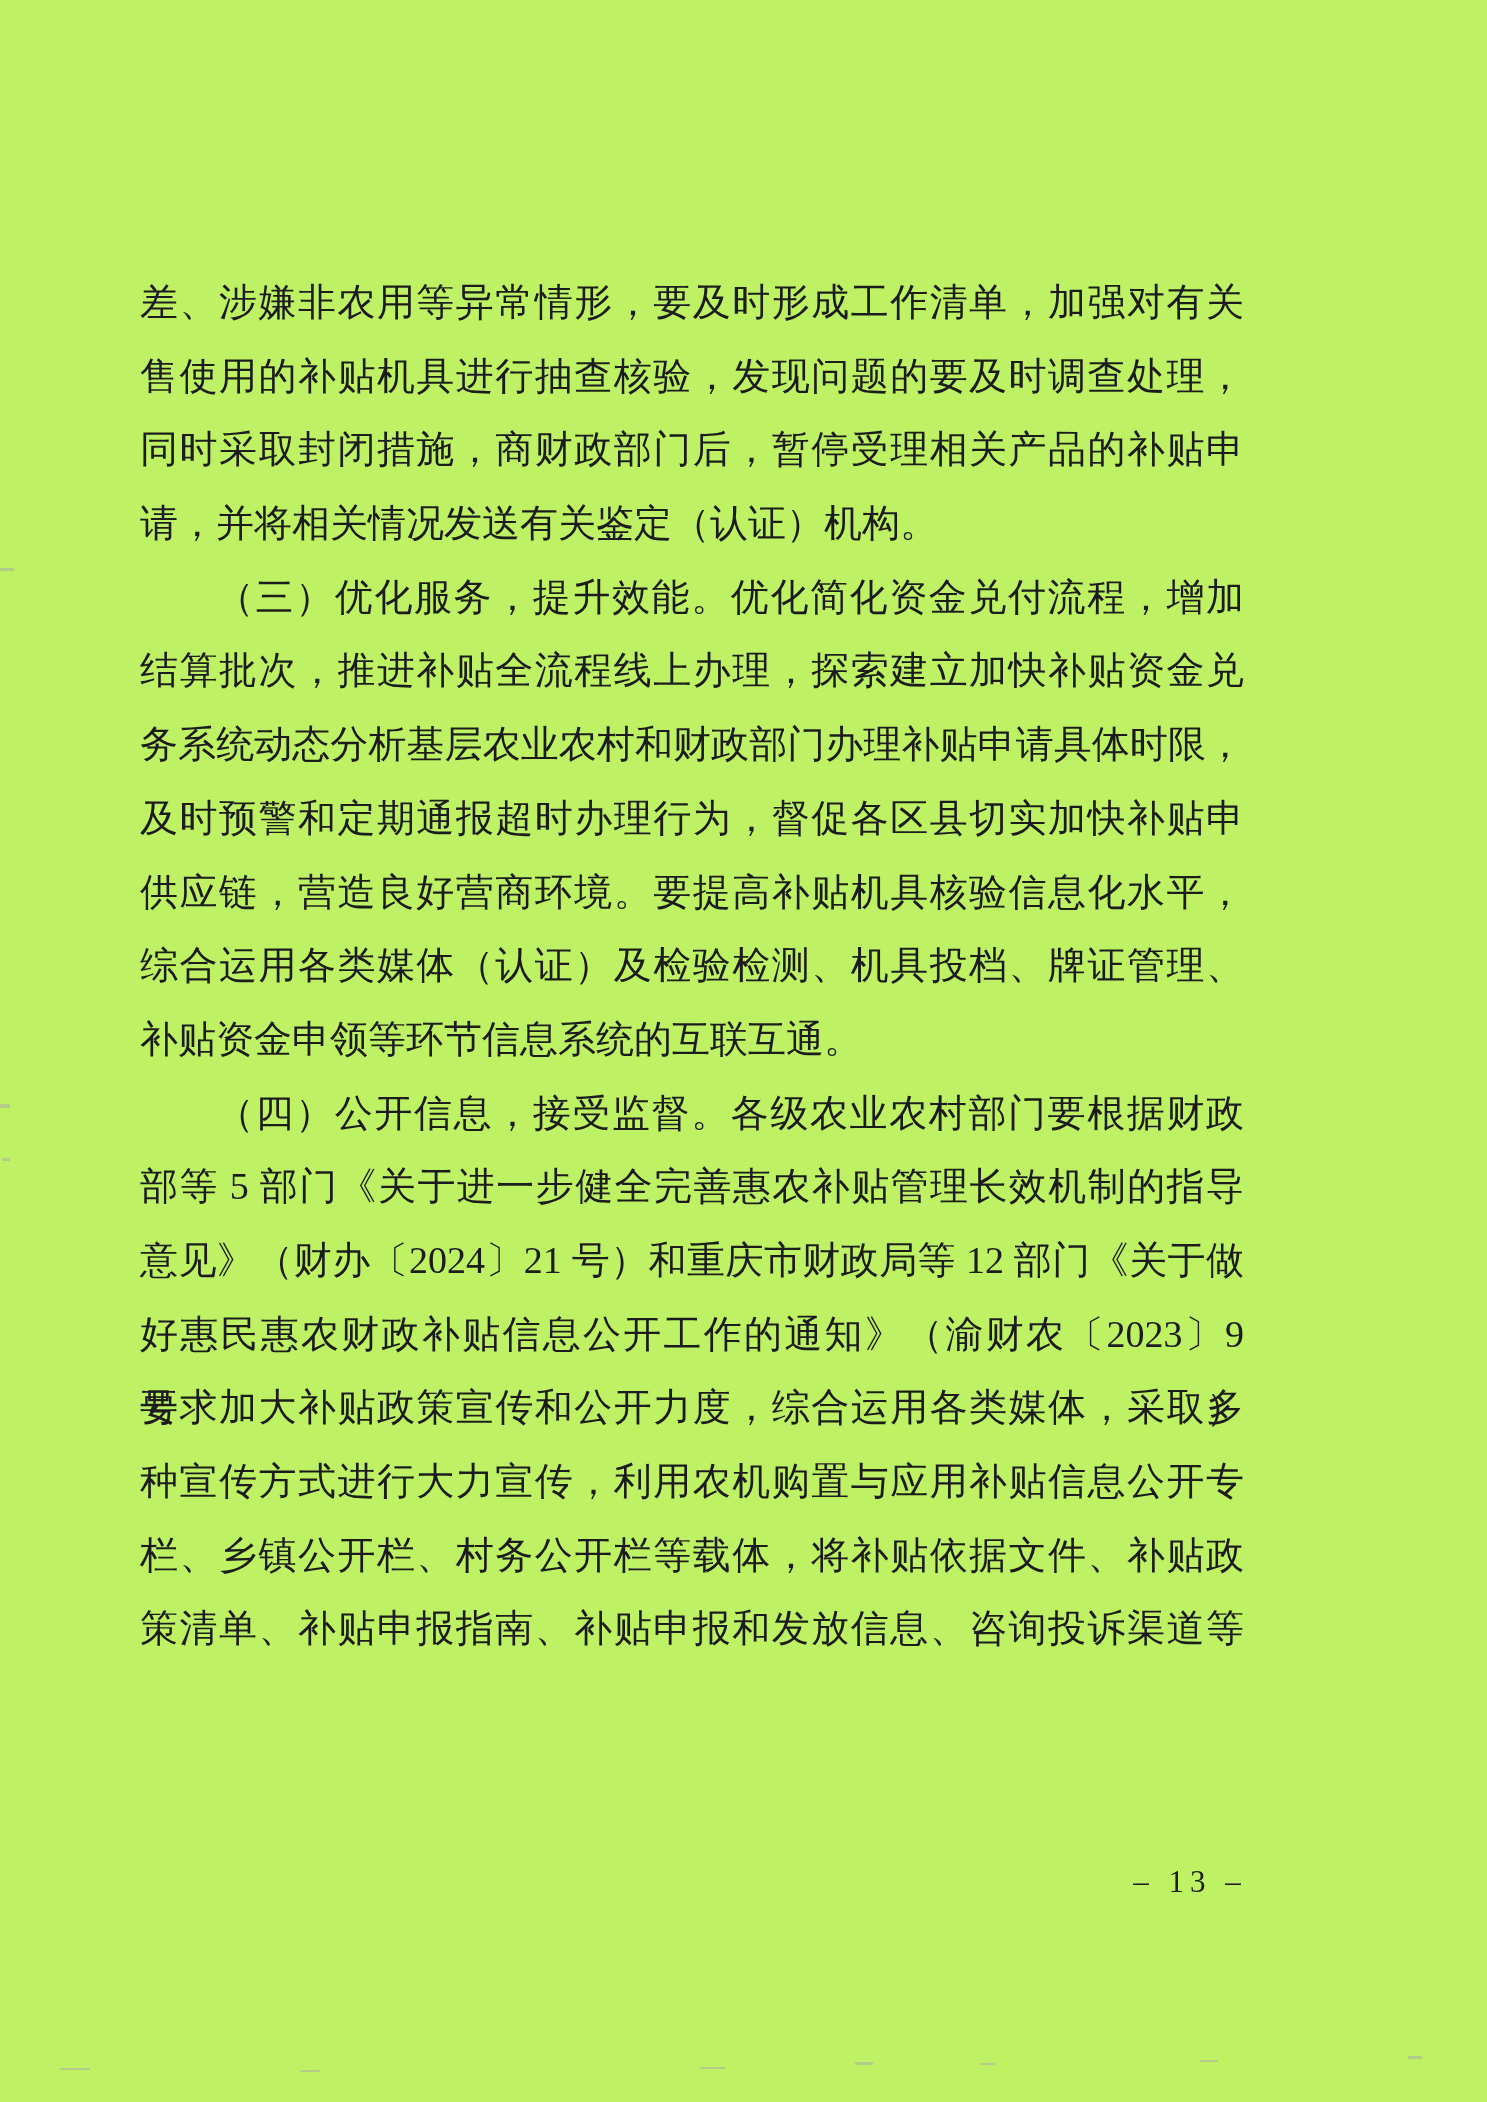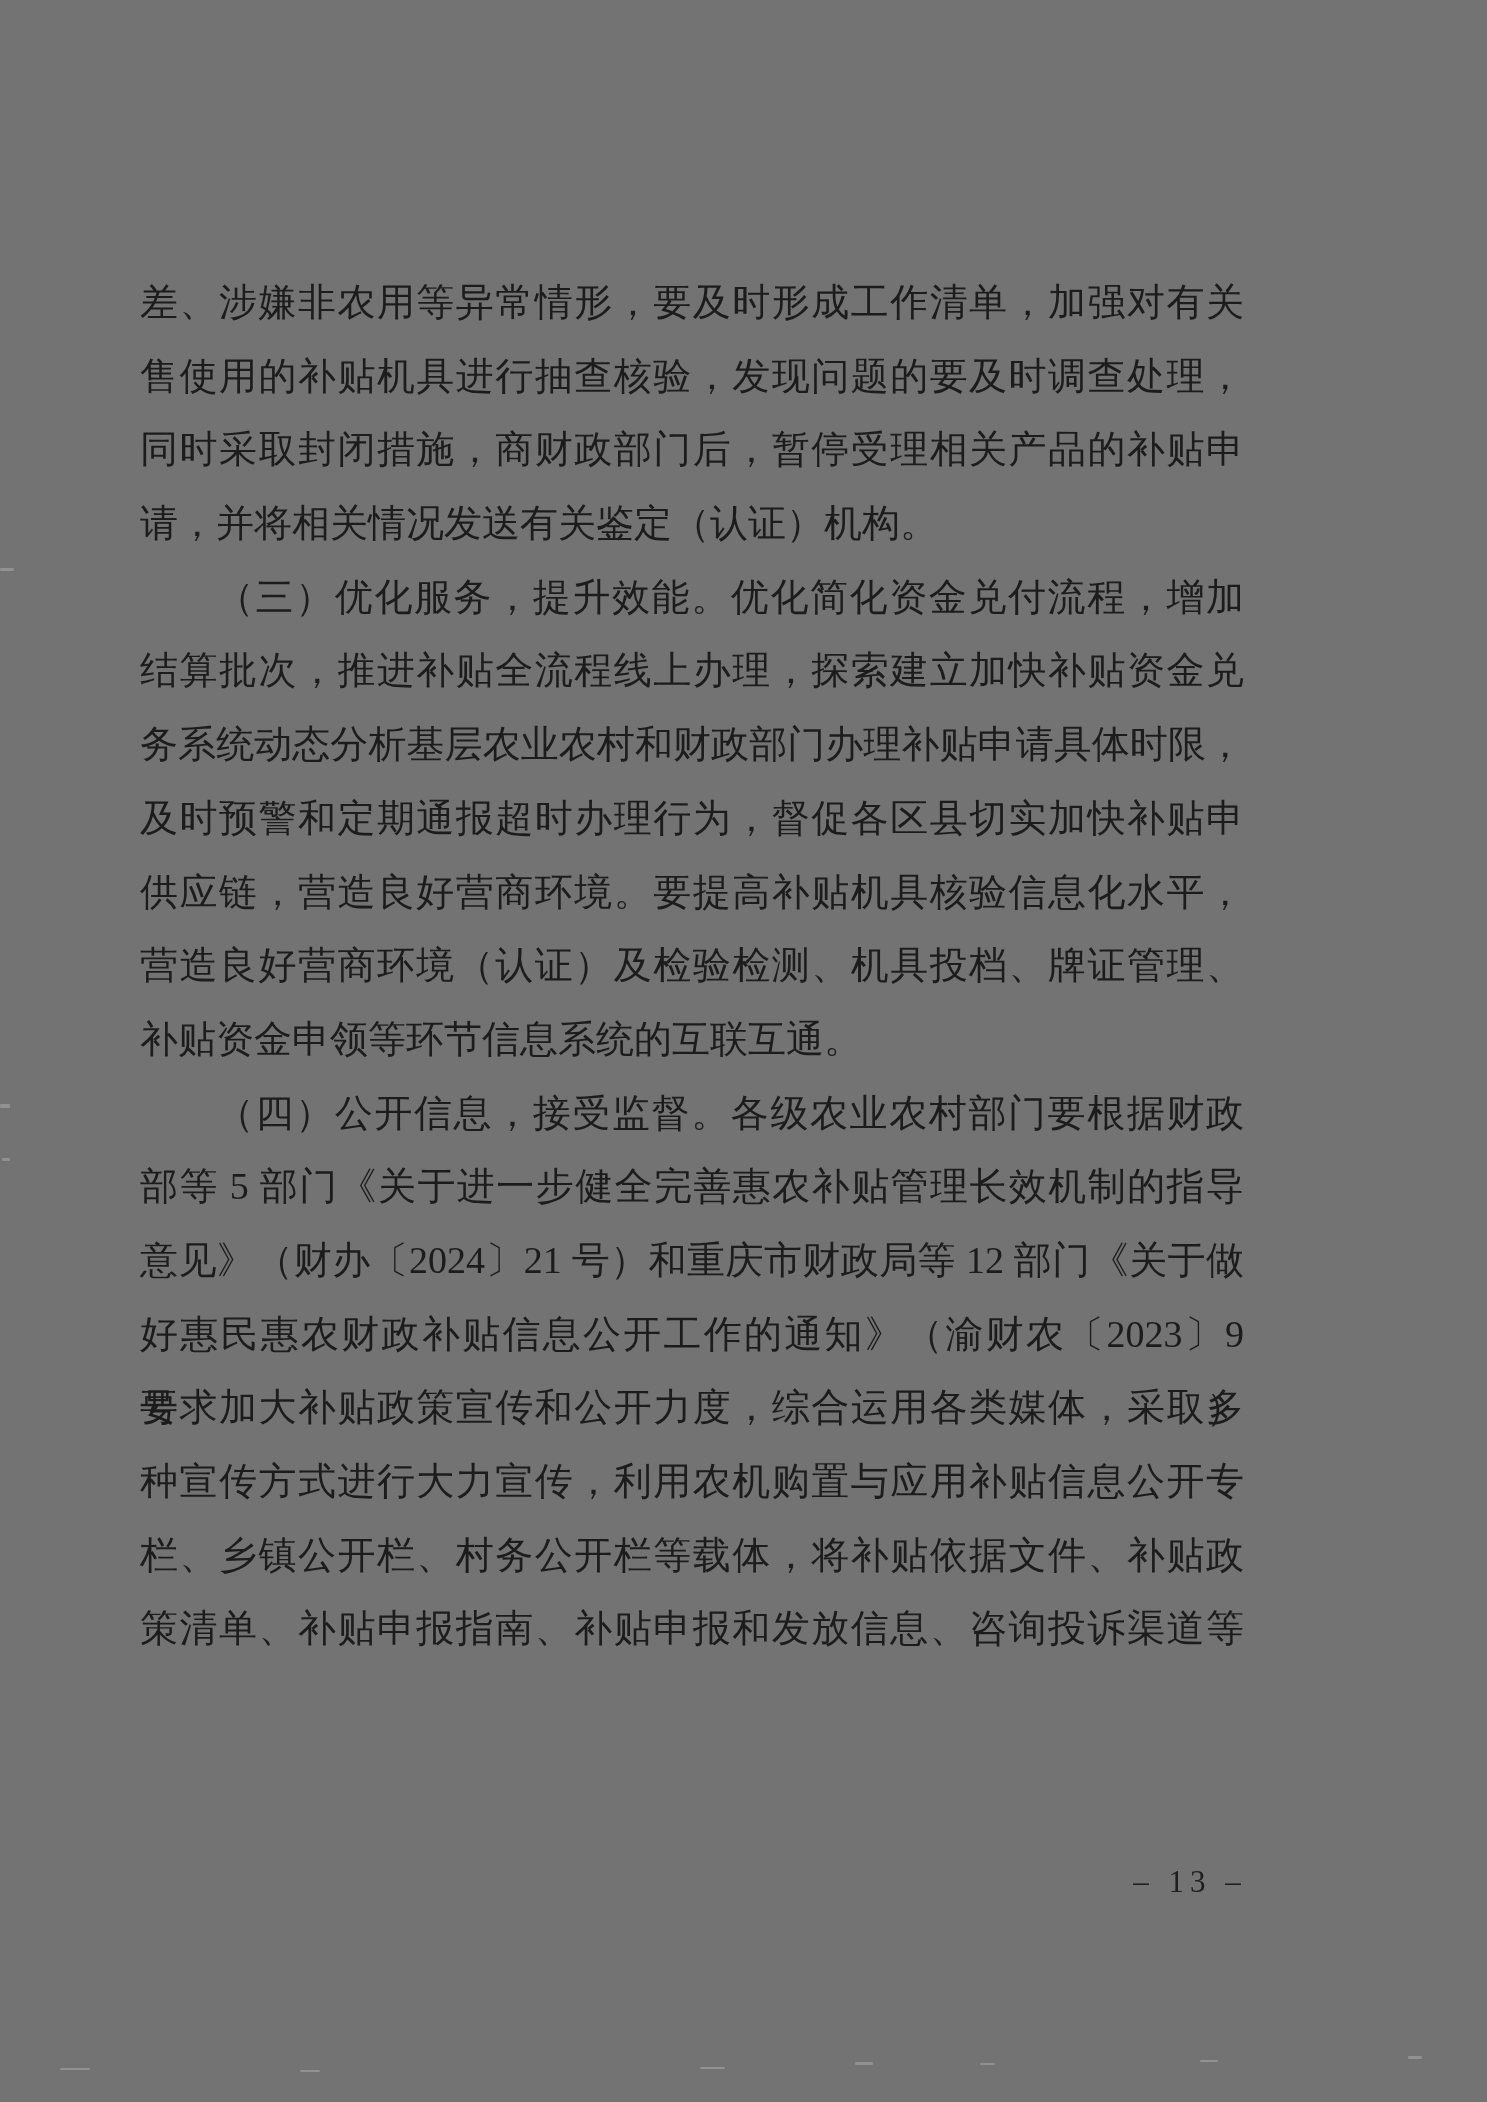--- a/index.html
+++ b/index.html
@@ -4,21 +4,21 @@
 <style>
   html, body {
     margin: 0;
     padding: 0;
     background: #ffffff;
   }
   .page {
     position: relative;
     width: 1487px;
     height: 2102px;
-    background: #737373;
+    background: #bef264;
     overflow: hidden;
     font-family: "Liberation Serif", "DejaVu Serif", serif;
   }
   .text-block {
     position: absolute;
     left: 140px;
     top: 266px;
     width: 1104px;
     font-size: 38px;
     line-height: 73.7px;
@@ -65,21 +65,21 @@
   <div class="text-block">
     <div class="line">差、涉嫌非农用等异常情形，要及时形成工作清单，加强对有关</div>
     <div class="line">售使用的补贴机具进行抽查核验，发现问题的要及时调查处理，</div>
     <div class="line">同时采取封闭措施，商财政部门后，暂停受理相关产品的补贴申</div>
     <div class="line para-end">请，并将相关情况发送有关鉴定（认证）机构。</div>
     <div class="line indent">（三）优化服务，提升效能。优化简化资金兑付流程，增加</div>
     <div class="line">结算批次，推进补贴全流程线上办理，探索建立加快补贴资金兑</div>
     <div class="line">务系统动态分析基层农业农村和财政部门办理补贴申请具体时限，</div>
     <div class="line">及时预警和定期通报超时办理行为，督促各区县切实加快补贴申</div>
     <div class="line">供应链，营造良好营商环境。要提高补贴机具核验信息化水平，</div>
-    <div class="line">营造良好营商环境（认证）及检验检测、机具投档、牌证管理、</div>
+    <div class="line">综合运用各类媒体（认证）及检验检测、机具投档、牌证管理、</div>
     <div class="line para-end">补贴资金申领等环节信息系统的互联互通。</div>
     <div class="line indent">（四）公开信息，接受监督。各级农业农村部门要根据财政</div>
     <div class="line">部等 5 部门《关于进一步健全完善惠农补贴管理长效机制的指导</div>
     <div class="line">意见》（财办〔2024〕21 号）和重庆市财政局等 12 部门《关于做</div>
     <div class="line">好惠民惠农财政补贴信息公开工作的通知》（渝财农〔2023〕9 号）</div>
     <div class="line">要求加大补贴政策宣传和公开力度，综合运用各类媒体，采取多</div>
     <div class="line">种宣传方式进行大力宣传，利用农机购置与应用补贴信息公开专</div>
     <div class="line">栏、乡镇公开栏、村务公开栏等载体，将补贴依据文件、补贴政</div>
     <div class="line">策清单、补贴申报指南、补贴申报和发放信息、咨询投诉渠道等</div>
   </div>

